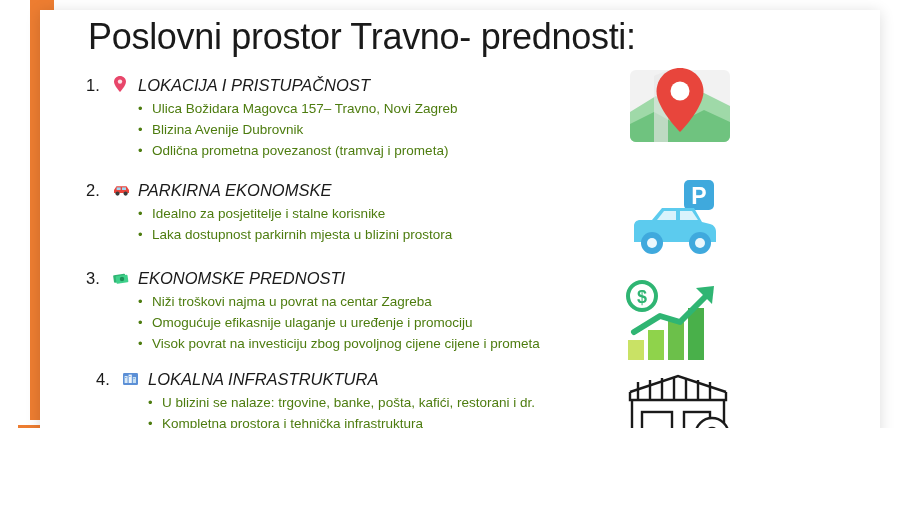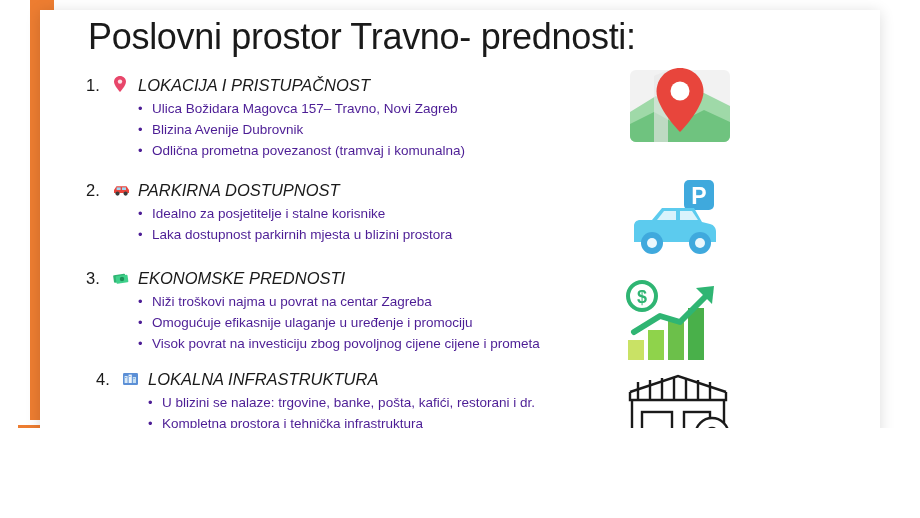--- a/index.html
+++ b/index.html
@@ -93,21 +93,21 @@
     font-style: italic;
   }
   .bullets {
     margin: 2px 0 0 0;
     padding: 0;
     list-style: none;
   }
   .bullets li {
     position: relative;
     font-size: 13.5px;
-    color: #4c1d95;
+    color: #4d7c0f;
     line-height: 21px;
     padding-left: 66px;
   }
   .bullets li::before {
     content: "•";
     position: absolute;
     left: 52px;
     top: 0;
     font-size: 13px;
   }
@@ -149,37 +149,37 @@
           <svg class="emoji-svg" width="16" height="18" viewBox="0 0 16 18" aria-hidden="true">
             <path d="M8 1 C4.7 1 2 3.6 2 6.8 C2 10.6 8 17 8 17 C8 17 14 10.6 14 6.8 C14 3.6 11.3 1 8 1 Z" fill="#E8466A"></path>
             <circle cx="8" cy="6.6" r="2.2" fill="#ffffff" opacity="0.85"></circle>
           </svg>
         </span>
         <span class="item-title">LOKACIJA I PRISTUPAČNOST</span>
       </div>
       <ul class="bullets">
         <li>Ulica Božidara Magovca 157– Travno, Novi Zagreb</li>
         <li>Blizina Avenije Dubrovnik</li>
-        <li>Odlična prometna povezanost (tramvaj i komunalna)</li>
+        <li>Odlična prometna povezanost (tramvaj i prometa)</li>
       </ul>
     </div>
 
     <div class="item gap-2">
       <div class="item-head">
         <span class="item-num">2.</span>
         <span class="item-emoji">
           <svg class="emoji-svg" width="20" height="16" viewBox="0 0 20 16" aria-hidden="true">
             <path d="M2 11 L2 8 L4.5 4.2 L14.5 4.2 L17 8 L17 11 Z" fill="#E8453C"></path>
             <rect x="4.6" y="5.4" width="4" height="2.6" fill="#9fd7f2"></rect>
             <rect x="10" y="5.4" width="4" height="2.6" fill="#9fd7f2"></rect>
             <circle cx="5.5" cy="11.6" r="2.1" fill="#3b3b3b"></circle>
             <circle cx="13.6" cy="11.6" r="2.1" fill="#3b3b3b"></circle>
           </svg>
         </span>
-        <span class="item-title">PARKIRNA DOSTUPNOST</span>
+        <span class="item-title">PARKIRNA EKONOMSKE</span>
       </div>
       <ul class="bullets">
         <li>Idealno za posjetitelje i stalne korisnike</li>
         <li>Laka dostupnost parkirnih mjesta u blizini prostora</li>
       </ul>
     </div>
 
     <div class="item gap-3">
       <div class="item-head">
         <span class="item-num">3.</span>

